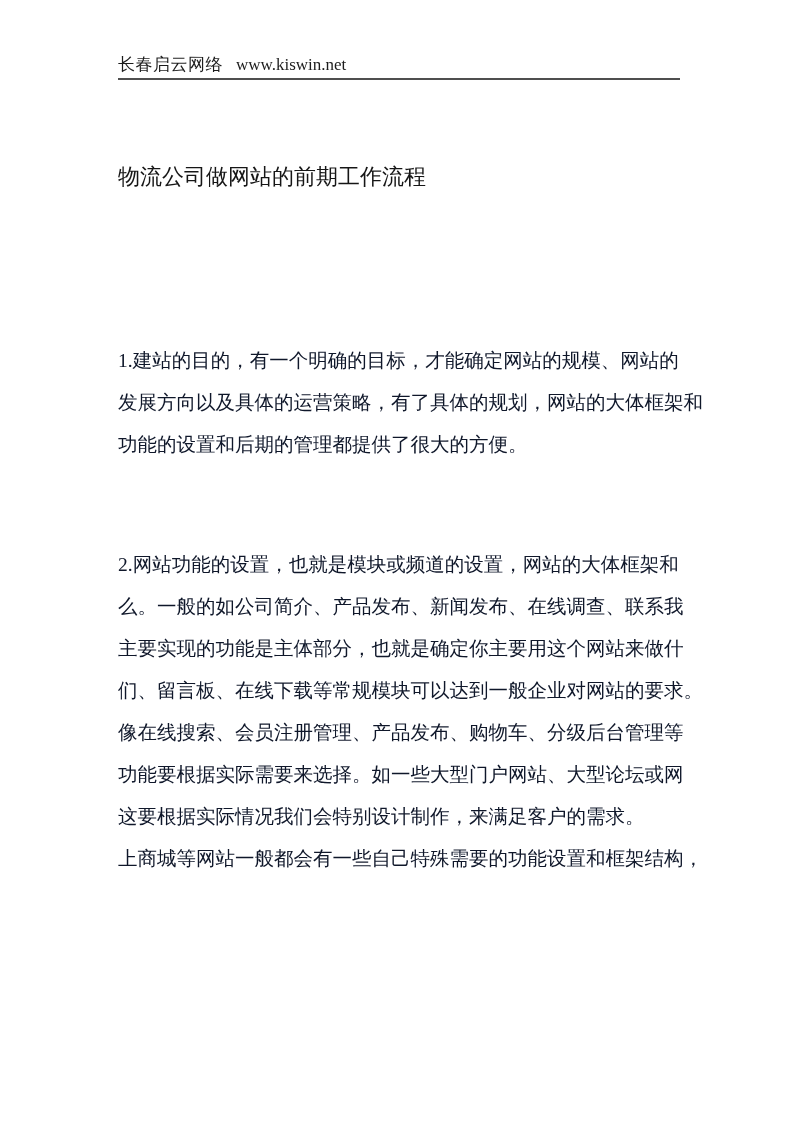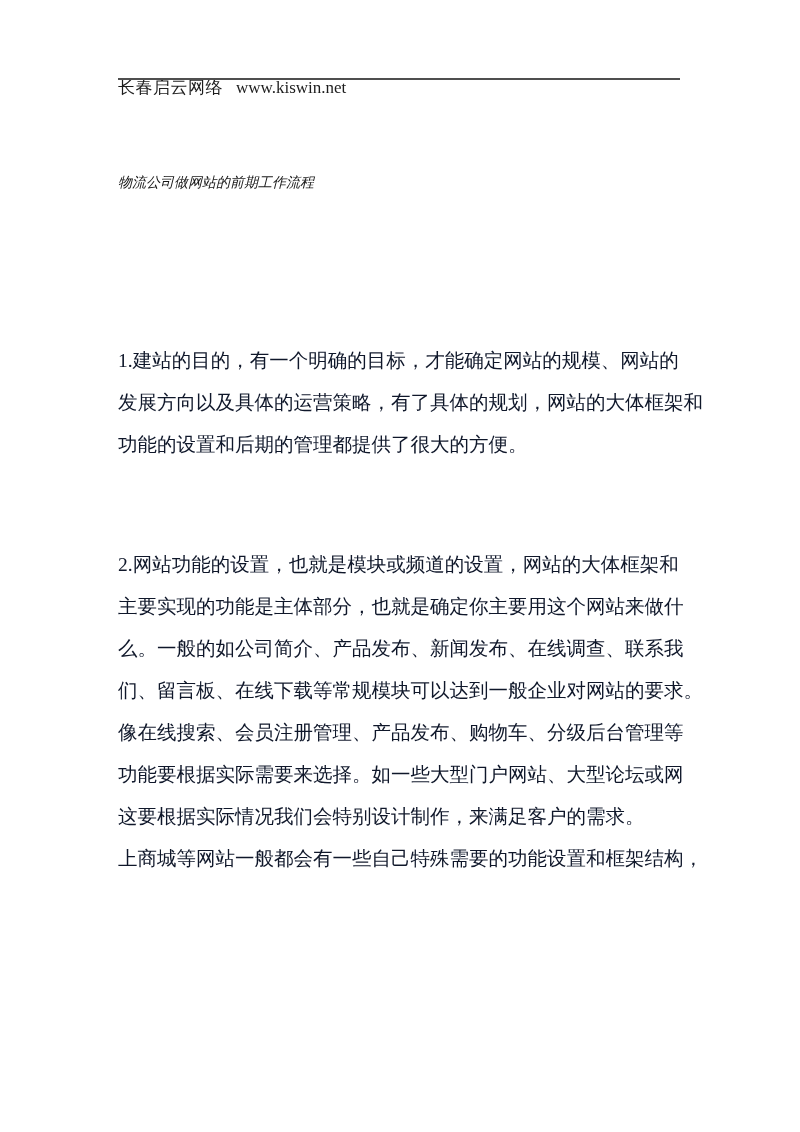--- a/index.html
+++ b/index.html
@@ -18,43 +18,41 @@
   }
   .page-header {
     position: absolute;
     left: 118px;
     top: 54px;
     font-size: 17px;
     line-height: 22px;
     letter-spacing: 0.5px;
     color: #1c1c1c;
     white-space: nowrap;
-    margin-top: 23px;
   }
   .header-site-url {
     margin-left: 13px;
     letter-spacing: 0px;
   }
   .header-rule {
     position: absolute;
     left: 118px;
     top: 78px;
     width: 562px;
     height: 2px;
     background: #4f4f4f;
   }
   .doc-title {
     position: absolute;
     left: 118px;
-    top: 170px;
-    font-size: 14px;
+    top: 164px;
+    font-size: 22px;
     line-height: 26px;
     color: #161616;
     white-space: nowrap;
-    font-style: italic;
   }
   .para {
     position: absolute;
     left: 118px;
     width: 550px;
     font-size: 19.5px;
     color: #0f172a;
   }
   .para-1 { top: 340px; }
   .para-2 { top: 544px; }
@@ -83,22 +81,22 @@
   <div class="doc-title">物流公司做网站的前期工作流程</div>
 
   <div class="para para-1">
     <div class="line">1.建站的目的，有一个明确的目标，才能确定网站的规模、网站的</div>
     <div class="line">发展方向以及具体的运营策略，有了具体的规划，网站的大体框架和</div>
     <div class="line last">功能的设置和后期的管理都提供了很大的方便。</div>
   </div>
 
   <div class="para para-2">
     <div class="line">2.网站功能的设置，也就是模块或频道的设置，网站的大体框架和</div>
+    <div class="line">么。一般的如公司简介、产品发布、新闻发布、在线调查、联系我</div>
     <div class="line">主要实现的功能是主体部分，也就是确定你主要用这个网站来做什</div>
-    <div class="line">么。一般的如公司简介、产品发布、新闻发布、在线调查、联系我</div>
     <div class="line">们、留言板、在线下载等常规模块可以达到一般企业对网站的要求。</div>
     <div class="line">像在线搜索、会员注册管理、产品发布、购物车、分级后台管理等</div>
     <div class="line">功能要根据实际需要来选择。如一些大型门户网站、大型论坛或网</div>
     <div class="line last">这要根据实际情况我们会特别设计制作，来满足客户的需求。</div>
     <div class="line">上商城等网站一般都会有一些自己特殊需要的功能设置和框架结构，</div>
   </div>
 
 </div>
 
 </body></html>

